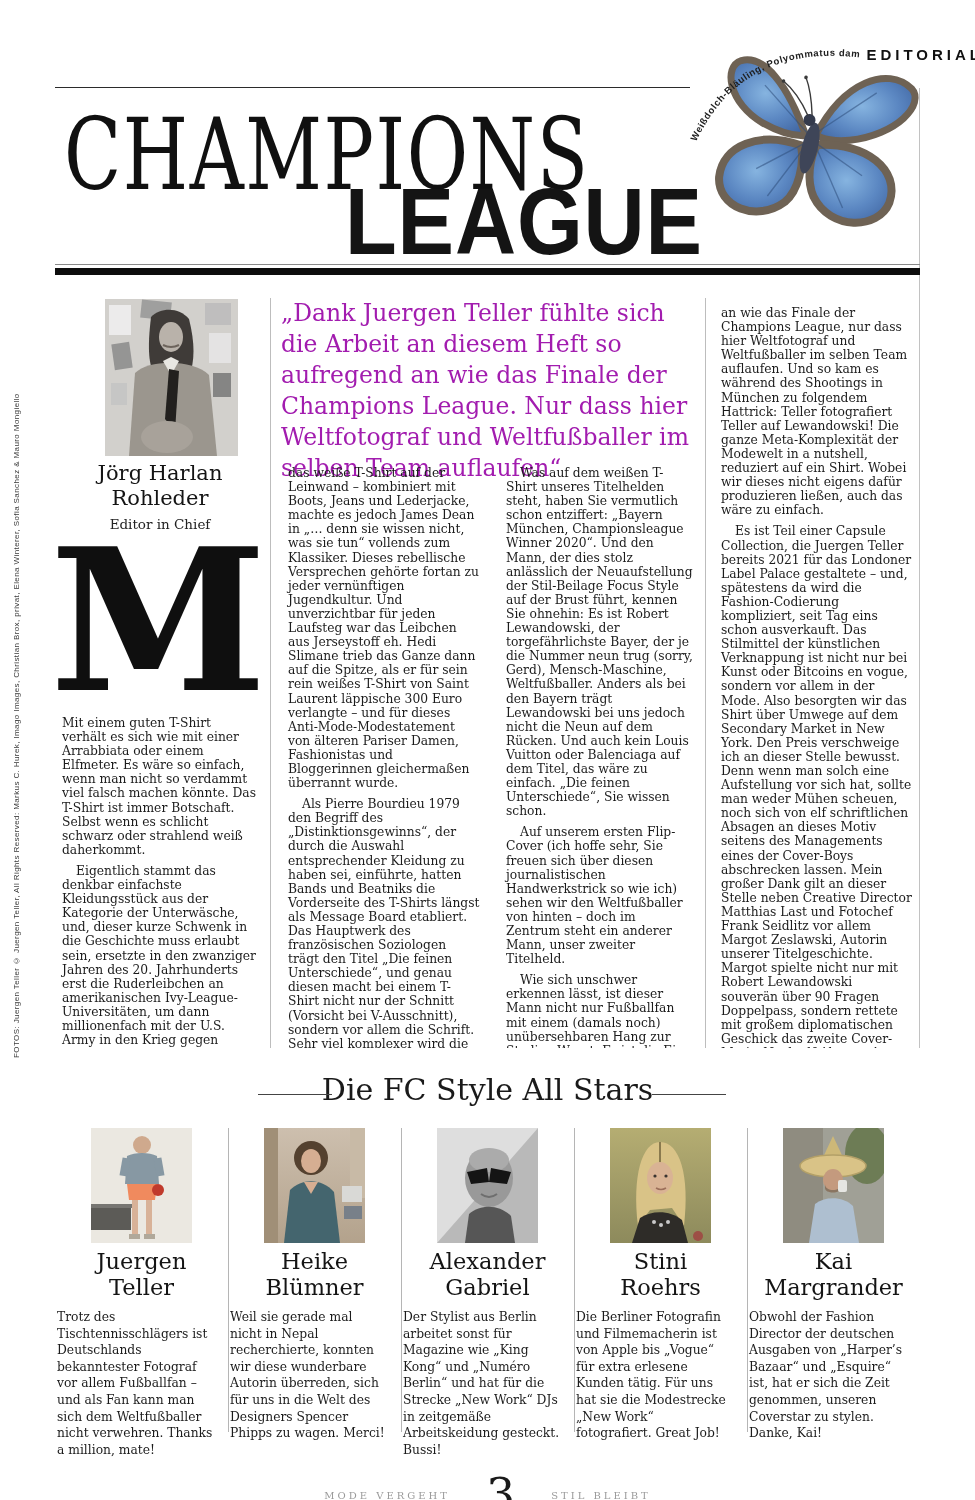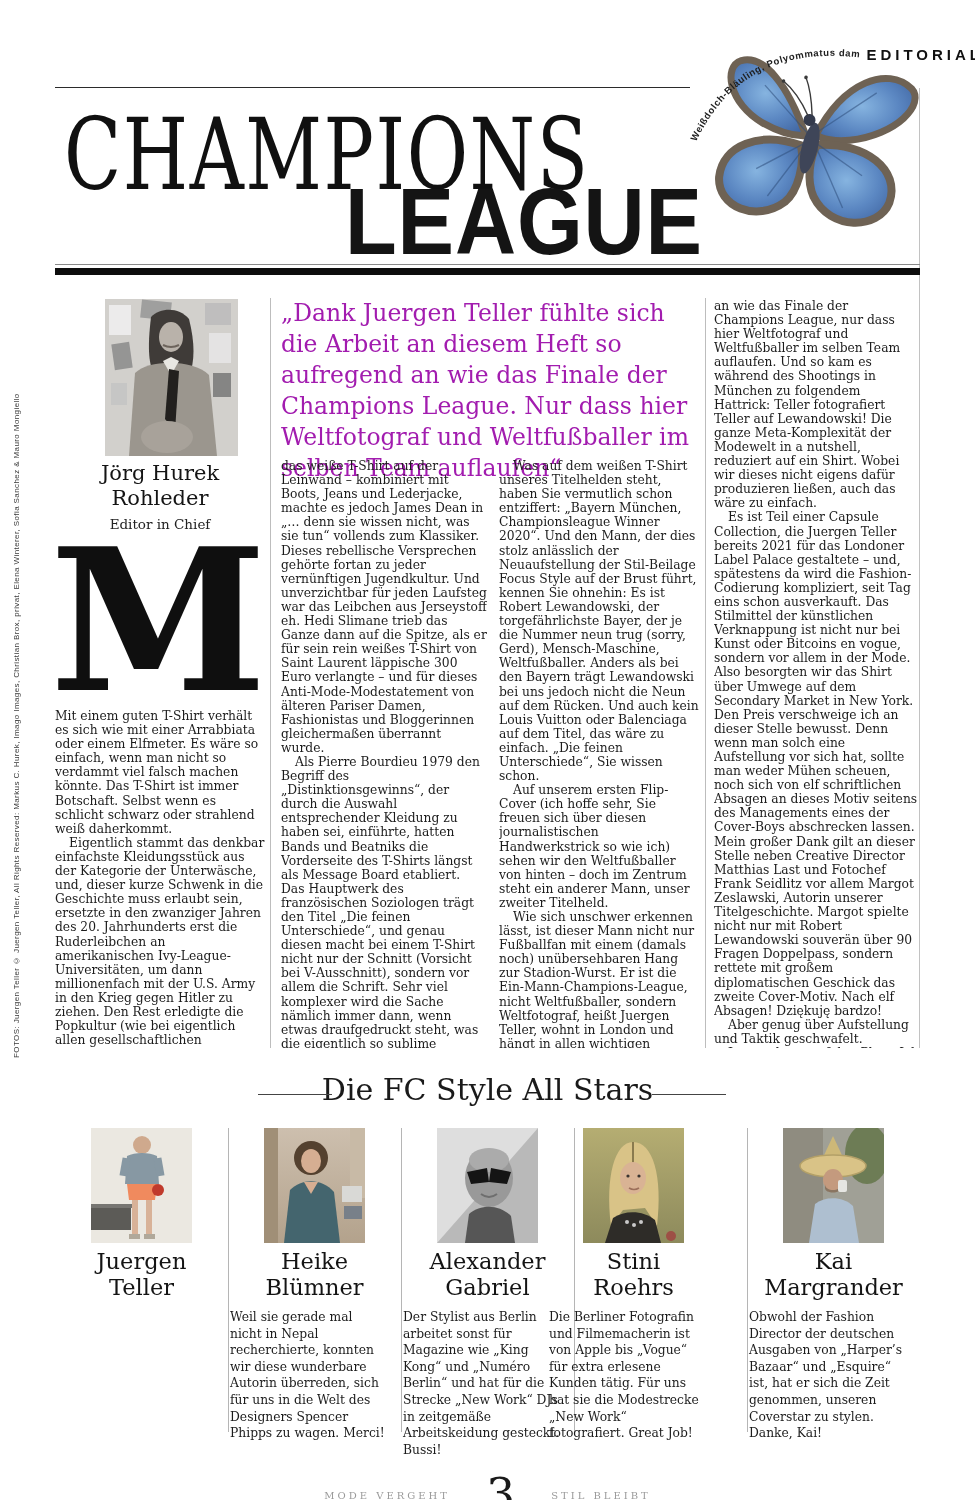--- a/index.html
+++ b/index.html
@@ -35,21 +35,21 @@
   .author-name{left:55px;top:461px;width:210px;text-align:center;font-size:21px;line-height:25px;color:#141414;}
   .author-role{left:55px;top:516px;width:210px;text-align:center;font-size:13.5px;color:#222;}
   .dropcap{left:50px;top:540px;font-size:196px;line-height:162px;font-weight:bold;
            color:#0f0f0f;letter-spacing:-4px;}
 
   
   .quote{left:281px;top:298px;width:414px;font-size:23.5px;line-height:31px;color:#a21caf;}
 
   
   .bodycol{font-size:12.3px;line-height:14.1px;overflow:hidden;text-align:left;hyphens:auto;}
-  .bodycol p{margin:0;}
+  .bodycol p{margin:7px;}
   .bodycol p.ind{text-indent:14px;}
   .col-intro{left:55px;top:709px;width:210px;height:339px;}
   .col-1{left:281px;top:459px;width:206px;height:589px;}
   .col-2{left:499px;top:459px;width:201px;height:589px;}
   .col-3{left:714px;top:299px;width:206px;height:749px;}
 
   
   .stars-head{left:0;top:1072px;width:975px;text-align:center;font-size:30px;color:#1a1a1a;}
   .stars-rule{top:1094px;height:1px;background:#444;}
   .stars-rule.l{left:258px;width:74px;} .stars-rule.r{left:652px;width:74px;}
@@ -139,21 +139,21 @@
     </g>
     <path d="M46 18 C 42 52, 44 66, 50 78 L 84 78 C 90 62, 90 44, 84 20 C 74 8, 56 8, 46 18 Z" fill="#3f3b38"></path>
     <ellipse cx="66" cy="38" rx="12" ry="15" fill="#b9b2aa"></ellipse>
     <path d="M58 46 q 8 4 16 0" stroke="#6d645c" stroke-width="2" fill="none"></path>
     <path d="M24 157 L 30 74 C 44 60, 88 60, 104 76 L 112 157 Z" fill="#9b968e"></path>
     <path d="M58 62 L 66 76 L 74 62 L 66 58 Z" fill="#e9e7e2"></path>
     <path d="M64 70 L 60 120 L 70 132 L 74 72 Z" fill="#22201e"></path>
     <ellipse cx="62" cy="138" rx="26" ry="16" fill="#a8a29a"></ellipse>
   </svg>
   <div class="abs author-name">
-    <div>Jörg Hurek</div>
+    <div>Jörg Harlan</div>
     <div>Rohleder</div>
   </div>
   <div class="abs author-role">Editor in Chief</div>
   <div class="abs dropcap">M</div>
 
   <div class="abs quote">„Dank Juergen Teller fühlte sich die Arbeit an diesem Heft so aufregend an wie das Finale der Champions League. Nur dass hier Weltfotograf und Weltfußballer im selben Team auflaufen“</div>
 
   <div class="abs bodycol col-intro">
     <p>Mit einem guten T-Shirt verhält es sich wie mit einer Arrabbiata oder einem Elfmeter. Es wäre so einfach, wenn man nicht so verdammt viel falsch machen könnte. Das T-Shirt ist immer Botschaft. Selbst wenn es schlicht schwarz oder strahlend weiß daherkommt.</p>
     <p class="ind">Eigentlich stammt das denkbar einfachste Kleidungsstück aus der Kategorie der Unterwäsche, und, dieser kurze Schwenk in die Geschichte muss erlaubt sein, ersetzte in den zwanziger Jahren des 20. Jahrhunderts erst die Ruderleibchen an amerikanischen Ivy-League-Universitäten, um dann millionenfach mit der U.S. Army in den Krieg gegen Hitler zu ziehen. Den Rest erledigte die Popkultur (wie bei eigentlich allen gesellschaftlichen Fortschritten).</p>
@@ -198,20 +198,21 @@
       <rect x="41" y="72" width="6" height="34" fill="#d8b298"></rect>
       <rect x="55" y="72" width="6" height="34" fill="#d8b298"></rect>
       <circle cx="67" cy="62" r="6" fill="#c03a2c"></circle>
       <rect x="38" y="106" width="11" height="5" fill="#b0a89a"></rect>
       <rect x="53" y="106" width="11" height="5" fill="#b0a89a"></rect>
     </svg>
     <div class="star-name">
       <div>Juergen</div>
       <div>Teller</div>
     </div>
+    <p class="star-cap">Trotz des Tischtennisschlägers ist Deutschlands bekanntester Fotograf vor allem Fußballfan – und als Fan kann man sich dem Weltfußballer nicht verwehren. Thanks a million, mate!</p>
   </div>
 
   <div class="abs card" style="left:228px">
     <svg class="photo" viewBox="0 0 101 115">
       <defs>
           <linearGradient id="street" x1="0" y1="0" x2="0" y2="1">
         <stop offset="0%" stop-color="#cdbfae"></stop>
             <stop offset="100%" stop-color="#b3a28c"></stop>
       </linearGradient>
         </defs>
@@ -243,21 +244,21 @@
       <path d="M28 115 L 32 86 C 44 76, 62 76, 74 88 L 78 115 Z" fill="#565656"></path>
       <path d="M44 66 q 8 6 16 0" stroke="#6e6e6e" stroke-width="2" fill="none"></path>
     </svg>
     <div class="star-name">
       <div>Alexander</div>
       <div>Gabriel</div>
     </div>
     <p class="star-cap">Der Stylist aus Berlin arbeitet sonst für Magazine wie „King Kong“ und „Numéro Berlin“ und hat für die Strecke „New Work“ DJs in zeitgemäße Arbeitskeidung gesteckt. Bussi!</p>
   </div>
 
-  <div class="abs card" style="left:547px">
+  <div class="abs card" style="left:574px">
     <svg class="photo" viewBox="0 0 101 115">
       <defs>
           <linearGradient id="gold" x1="0" y1="0" x2="0" y2="1">
         <stop offset="0%" stop-color="#b5ad72"></stop>
             <stop offset="100%" stop-color="#8d8a5c"></stop>
       </linearGradient>
         </defs>
       <rect width="101" height="115" fill="url(#gold)"></rect>
       <path d="M28 98 C 22 48, 32 14, 50 14 C 70 14, 80 48, 74 98 L 62 80 L 40 82 Z" fill="#d9c387"></path>
       <rect x="49" y="14" width="2" height="30" fill="#8a7a4e"></rect>

